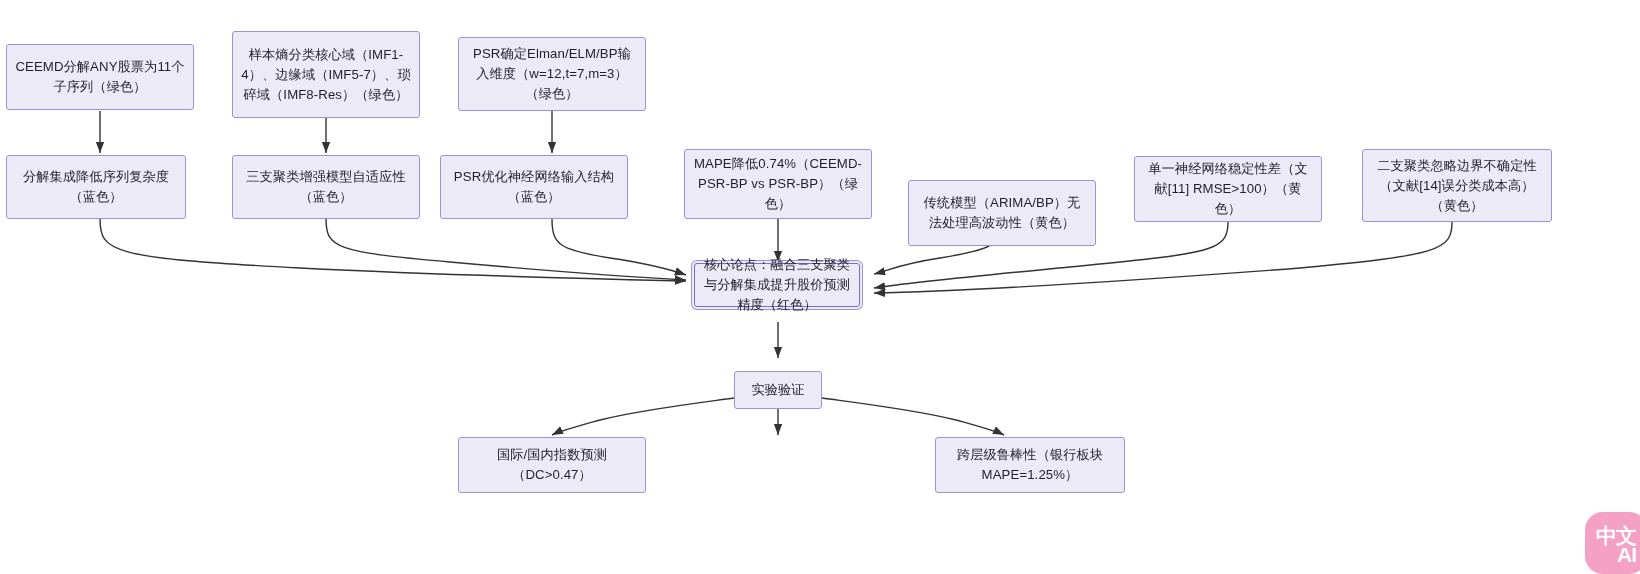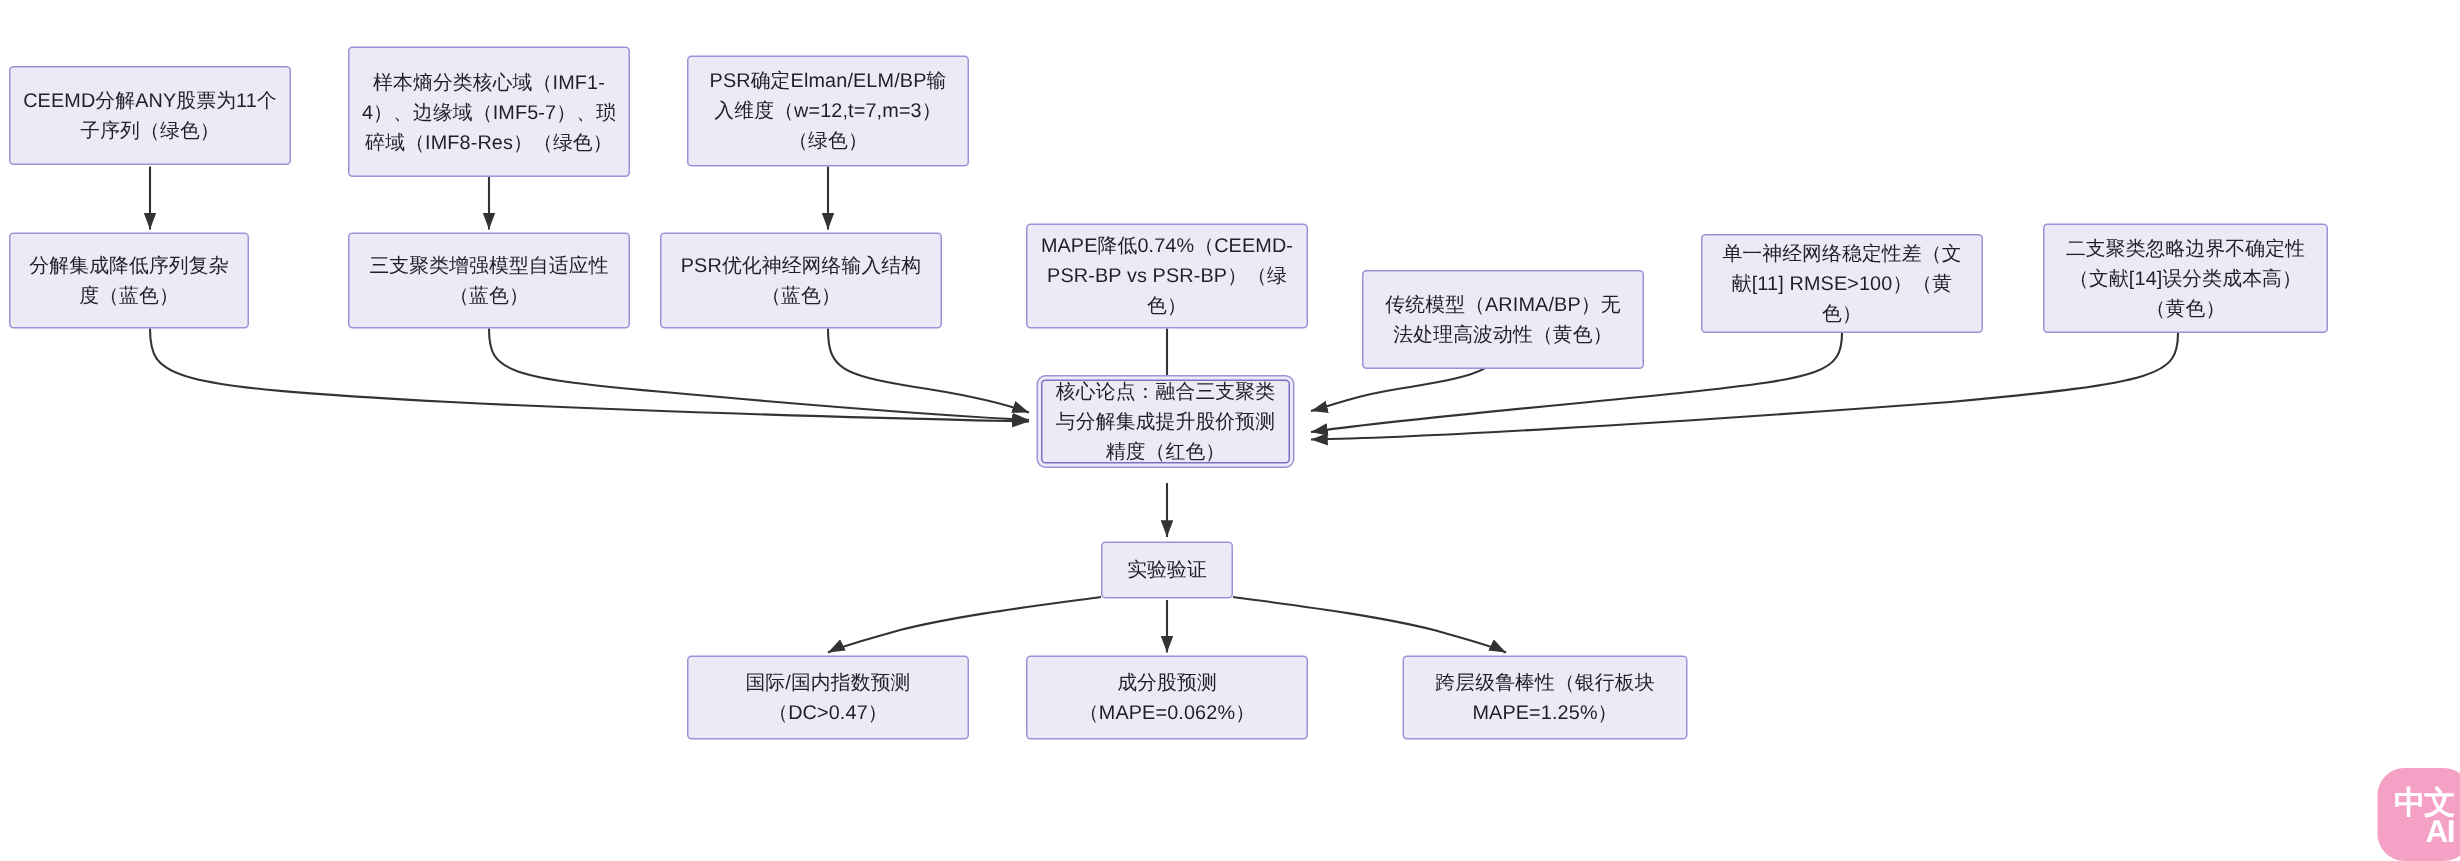--- a/index.html
+++ b/index.html
@@ -113,21 +113,21 @@
   </div>
 
   <div class="node" style="left:232px; top:31px; width:188px; height:87px;">
     <span class="node-text">样本熵分类核心域（IMF1-4）、边缘域（IMF5-7）、琐碎域（IMF8-Res）（绿色）</span>
   </div>
 
   <div class="node" style="left:458px; top:37px; width:188px; height:74px;">
     <span class="node-text">PSR确定Elman/ELM/BP输入维度（w=12,t=7,m=3）（绿色）</span>
   </div>
 
-  <div class="node" style="left:6px; top:155px; width:160px; height:64px;">
+  <div class="node" style="left:6px; top:155px; width:180px; height:64px;">
     <span class="node-text">分解集成降低序列复杂度（蓝色）</span>
   </div>
 
   <div class="node" style="left:232px; top:155px; width:188px; height:64px;">
     <span class="node-text">三支聚类增强模型自适应性（蓝色）</span>
   </div>
 
   <div class="node" style="left:440px; top:155px; width:188px; height:64px;">
     <span class="node-text">PSR优化神经网络输入结构（蓝色）</span>
   </div>
@@ -141,35 +141,32 @@
   </div>
 
   <div class="node" style="left:1134px; top:156px; width:188px; height:66px;">
     <span class="node-text">单一神经网络稳定性差（文献[11] RMSE&gt;100）（黄色）</span>
   </div>
 
   <div class="node" style="left:1362px; top:149px; width:190px; height:73px;">
     <span class="node-text">二支聚类忽略边界不确定性（文献[14]误分类成本高）（黄色）</span>
   </div>
 
-  <div class="node node-core" style="left:694px; top:253px; width:166px; height:56px;">
+  <div class="node node-core" style="left:694px; top:263px; width:166px; height:44px;">
     <span class="node-text">核心论点：融合三支聚类与分解集成提升股价预测精度（红色）</span>
   </div>
 
-  <div class="node" style="left:734px; top:361px; width:88px; height:38px;text-align:right;">
+  <div class="node" style="left:734px; top:371px; width:88px; height:38px;text-align:right;">
     <span class="node-text">实验验证</span>
   </div>
 
   <div class="node" style="left:458px; top:437px; width:188px; height:56px;">
     <span class="node-text">国际/国内指数预测（DC&gt;0.47）</span>
   </div>
 
-  <div class="node" style="left:684px; top:437px; width:188px; height:56px;">
-    <span class="node-text">成分股预测（MAPE=0.062%）</span>
-  </div>
 
   <div class="node" style="left:910px; top:437px; width:190px; height:56px;margin-left:25px;">
     <span class="node-text">跨层级鲁棒性（银行板块MAPE=1.25%）</span>
   </div>
 
   <div class="watermark" style="left:1585px; top:512px;">
     <span class="wm-inner">
       <span>中文</span><br>
       <span>AI</span>
     </span>

